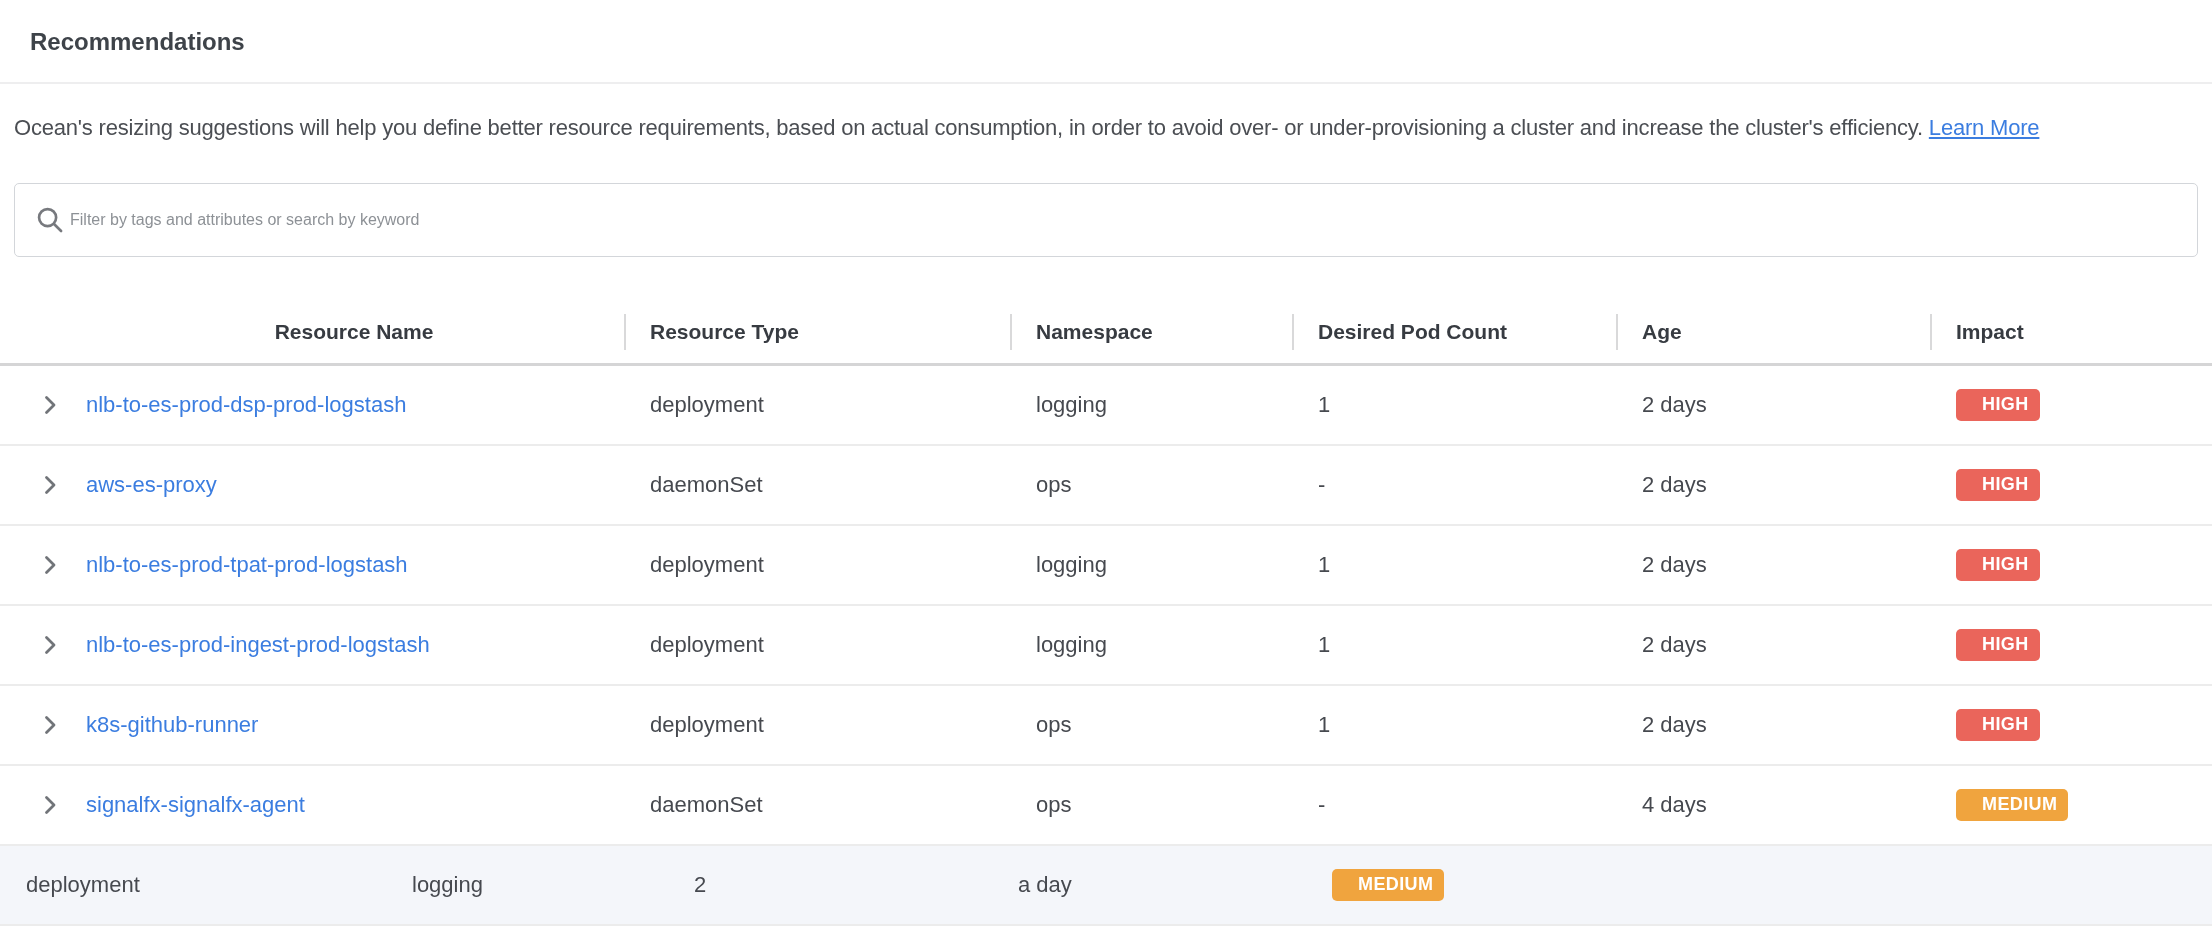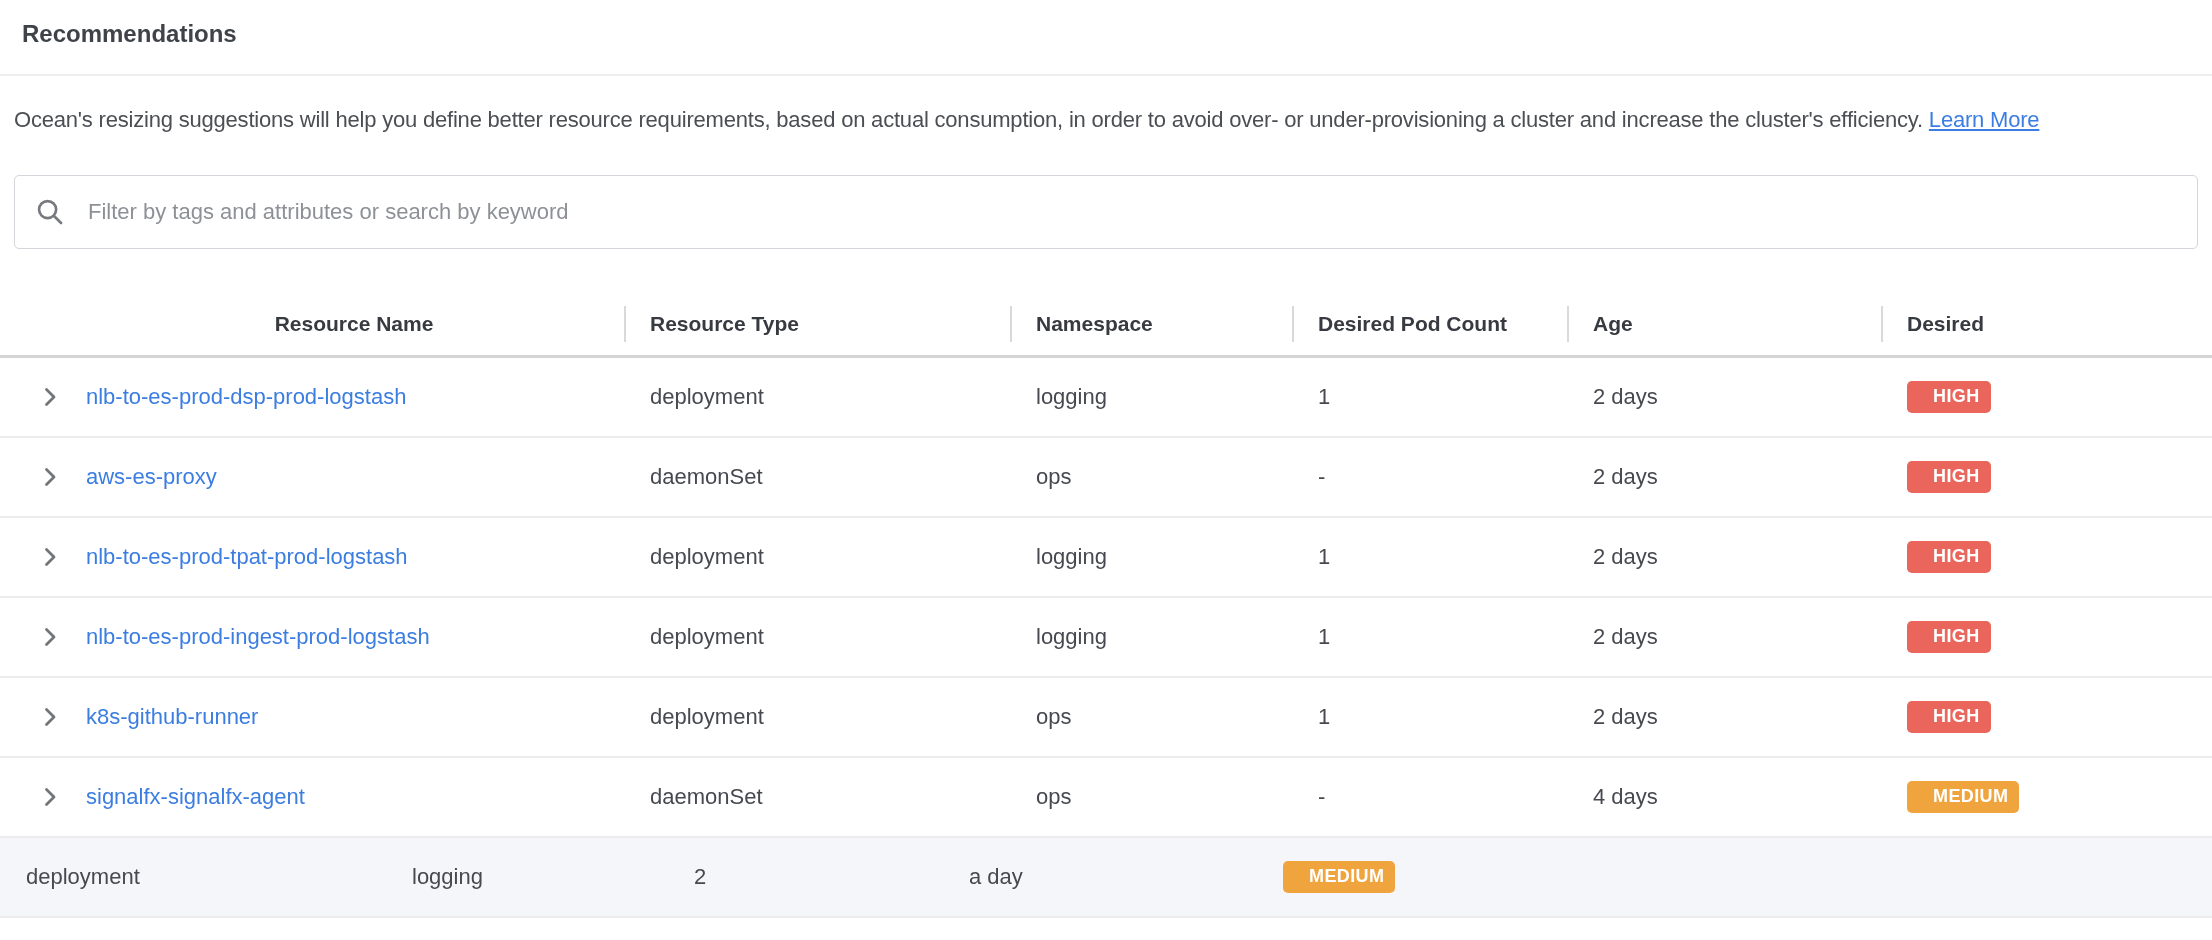--- a/index.html
+++ b/index.html
@@ -2,54 +2,54 @@
 <html style="--link-blue: #3b7de0; --impact-high: #ea655b; --impact-medium: #f0a43e; --row-highlight: #f4f6fa;"><head>
 <meta charset="utf-8">
 <style>
   html,body { margin:0; padding:0; background:#ffffff; }
   .page {
     position:relative; width:2212px; height:940px; overflow:hidden;
     background:#ffffff; font-family:"Liberation Sans","DejaVu Sans",sans-serif;
     color:#46494f;
   }
   .page-title {
-    margin:8px; padding:12px 14px 0 14px;
+    margin:16px; padding:12px 14px 0 14px;
     font-size:24px; font-weight:600; color:#3e4349;
   }
   .top-divider { border:none; border-top:2px solid #eeeeef; margin:26px 0 0 0; height:0; }
   .description {
     margin:24px 14px 0 14px; max-width:2130px;
     font-size:22px; line-height:39px; color:#4b4e53; letter-spacing:-0.2px;
   }
   .learn-more { color:var(--link-blue,#3f82db); text-decoration:underline; cursor:pointer; }
 
   .search-box {
     margin:36px 14px 0 14px; height:74px; box-sizing:border-box;
     border:1.5px solid #d3d6da; border-radius:5px; background:#fff;
     display:flex; align-items:center; padding:0 19px;
   }
   .search-icon { display:inline-flex; flex:0 0 auto; }
   .search-input {
     flex:1; border:none; outline:none; background:transparent;
-    margin-left:20px; font-size:22px; color:#4b4e53; font-family:inherit;
+    margin-left:2px; font-size:16px; color:#4b4e53; font-family:inherit;
   }
   .search-input::placeholder { color:#8d9196; opacity:1; }
 
   .thead {
     display:flex; align-items:center; margin-top:44px; height:62px;
     border-bottom:3px solid #d5d5d6;
     font-size:21px; font-weight:700; color:#373b41;
   }
   .th { box-sizing:border-box; position:relative; padding-left:26px; }
   .th.c1 { padding-left:84px;text-align:center; }
   .th:not(.c1)::before {
     content:""; position:absolute; left:0; top:50%; transform:translateY(-50%);
     width:2px; height:36px; background:#d9d9da;
   }
-  .c1{width:624px;} .c2{width:386px;} .c3{width:282px;} .c4{width:275px;} .c5{width:314px;} .c6{flex:1;}
+  .c1{width:624px;} .c2{width:386px;} .c3{width:282px;} .c4{width:324px;} .c5{width:314px;} .c6{flex:1;}
 
   .row {
     display:flex; align-items:center; height:80px; box-sizing:border-box;
     border-bottom:2px solid #ececec; font-size:22px; color:#46494f;
     background:#ffffff;
   }
   .row:last-child { background:var(--row-highlight,#f4f6fa); }
   .cell { box-sizing:border-box; padding-left:26px; }
   .cell.c1 { display:flex; align-items:center; padding-left:38px; }
   .chev { display:inline-flex; margin-right:24px; cursor:pointer; flex:0 0 auto; }
@@ -83,21 +83,21 @@
     </span>
     <input class="search-input" type="text" placeholder="Filter by tags and attributes or search by keyword" style="">
   </div>
 
   <div class="thead">
     <div class="th c1">Resource Name</div>
     <div class="th c2">Resource Type</div>
     <div class="th c3">Namespace</div>
     <div class="th c4">Desired Pod Count</div>
     <div class="th c5">Age</div>
-    <div class="th c6">Desired</div>
+    <div class="th c6">Impact</div>
   </div>
 
   <div class="tbody">
 
     <div class="row">
       <div class="cell c1">
         <span class="chev">
           <svg width="24" height="24" viewBox="0 0 24 24" fill="none" stroke="#717479" stroke-width="2.8" stroke-linecap="round" stroke-linejoin="round">
               <path d="M8.5 4.5 L16 12 L8.5 19.5"></path>
             </svg>

